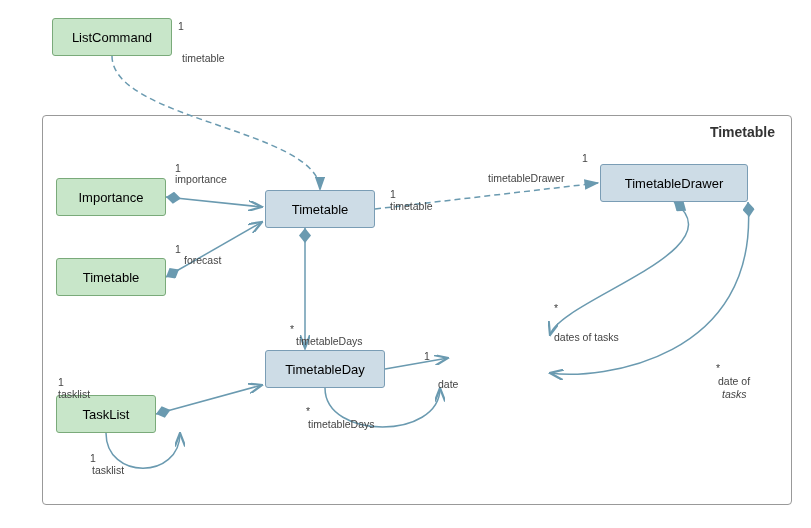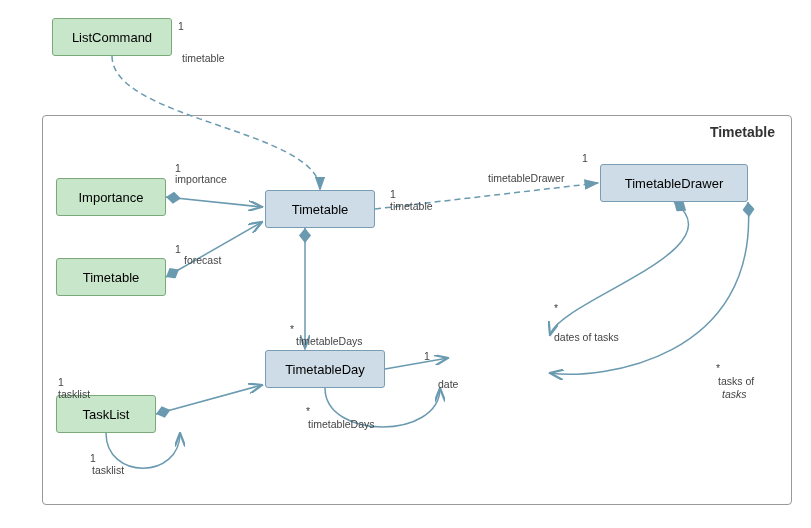--- a/index.html
+++ b/index.html
@@ -174,21 +174,21 @@
   <span class="lbl" style="left:424px; top:350px;">1</span>
   <span class="lbl" style="left:394px; top:378px;margin-left:44px;">date</span>
 
   <span class="lbl" style="left:306px; top:405px;">*</span>
   <span class="lbl" style="left:308px; top:418px;">timetableDays</span>
 
   <span class="lbl" style="left:554px; top:302px;">*</span>
   <span class="lbl" style="left:554px; top:331px;">dates of tasks</span>
 
   <span class="lbl" style="left:716px; top:362px;">*</span>
-  <span class="lbl" style="left:718px; top:375px;">tasks of</span>
+  <span class="lbl" style="left:718px; top:375px;">date of</span>
   <span class="lbl" style="left:722px; top:388px;font-style:italic;">tasks</span>
 
   <span class="lbl" style="left:58px; top:376px;">1</span>
   <span class="lbl" style="left:58px; top:388px;">tasklist</span>
 
   <span class="lbl" style="left:90px; top:452px;">1</span>
   <span class="lbl" style="left:92px; top:464px;">tasklist</span>
 </div>
 
 </body></html>

